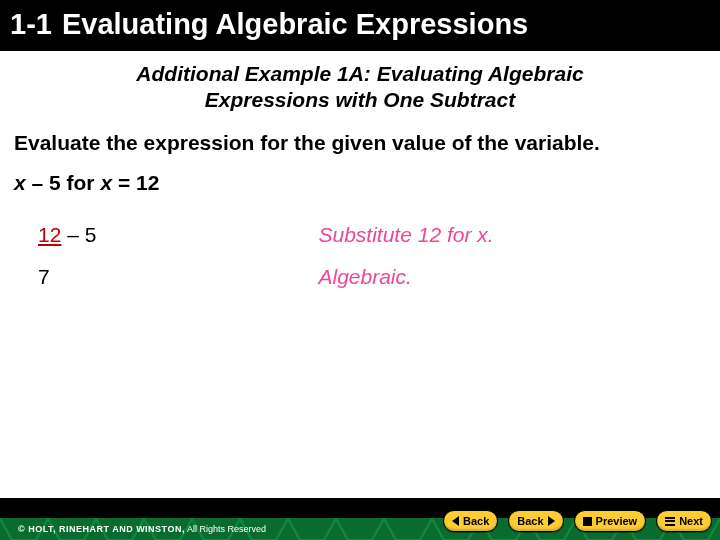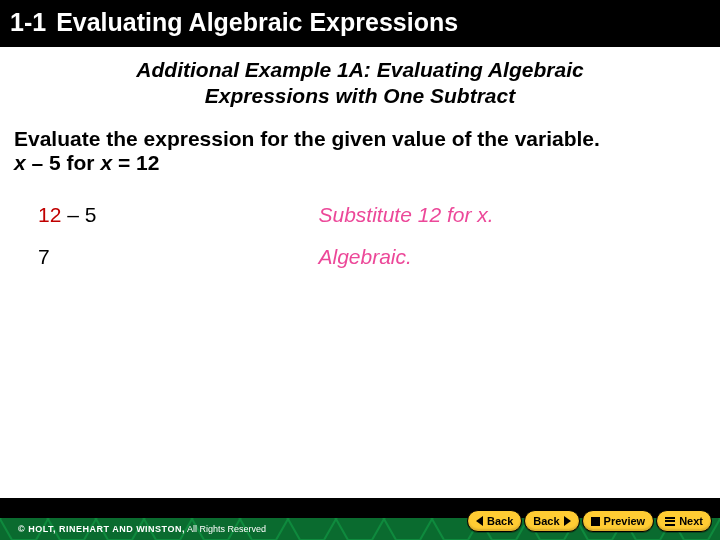--- a/index.html
+++ b/index.html
@@ -1,34 +1,34 @@
 <!DOCTYPE html>
 <html><head>
 <meta charset="utf-8">
 <style>
   * { margin: 0; padding: 0; box-sizing: border-box; }
   body { width: 720px; height: 540px; font-family: Verdana, Geneva, sans-serif; background: #000; overflow: hidden; }
   .slide { width: 720px; height: 540px; position: relative; background: #fff; }
-  .header { background: #000; color: #fff; padding: 8px 10px 10px 10px; font-weight: bold; font-size: 25px; }
+  .header { background: #000; color: #fff; padding: 8px 10px 10px 10px; font-weight: bold; font-size: 29px; }
   .header .section-num { margin-right: 10px; }
   .content { padding: 10px 14px 0 14px; }
   .example-title { text-align: center; font-weight: bold; font-size: 21px; margin-bottom: 16px; line-height: 1.25; font-style: italic; }
-  .instruction { font-weight: bold; font-size: 21px; margin-bottom: 0; line-height: 1.2; }
+  .instruction { font-weight: bold; font-size: 21px; margin-bottom: 16px; line-height: 1.2; }
   .problem { font-weight: bold; font-size: 21px; margin-bottom: 24px; }
   .ital { font-style: italic; }
   .steps { display: table; width: 100%; font-size: 21px; }
   .step-row { display: table-row; }
   .step-left { display: table-cell; width: 44%; padding: 4px 0 14px 24px; font-weight: normal; }
   .step-right { display: table-cell; font-style: italic; color: #ec4899; padding: 4px 0 14px 0; }
-  .red { color: #c00000; }
+  .red { color: #c00000; text-decoration: underline; }
   .footer { position: absolute; bottom: 0; left: 0; right: 0; height: 42px; }
   .footer-bg { width: 100%; height: 100%; }
   .footer-copy { position: absolute; left: 10px; bottom: 6px; color: #fff; font-size: 9px; font-family: Verdana, sans-serif; z-index: 2;}
   .footer-copy b { font-weight: bold; letter-spacing: 0.5px; margin-left: 8px;}
-  .nav { position: absolute; right: 8px; bottom: 8px; display: flex; gap: 2px; z-index: 2; }
+  .nav { position: absolute; right: 8px; bottom: 8px; display: flex; gap: 10px; z-index: 2; }
   .nav-btn { background: #ffcc33; border: 1px solid #000; border-radius: 12px; height: 22px; display: flex; align-items: center; padding: 0 8px; font-size: 11px; font-weight: bold; cursor: pointer; box-shadow: inset 0 -2px 2px rgba(0,0,0,0.15), 0 1px 0 rgba(0,0,0,0.3); }
   .nav-btn .tri-left { width: 0; height: 0; border-top: 5px solid transparent; border-bottom: 5px solid transparent; border-right: 7px solid #000; margin-right: 4px; }
   .nav-btn .tri-right { width: 0; height: 0; border-top: 5px solid transparent; border-bottom: 5px solid transparent; border-left: 7px solid #000; margin-left: 4px; }
   .nav-btn .sq { width: 9px; height: 9px; background: #000; margin-right: 4px; }
   .nav-btn .bars { width: 10px; height: 9px; display: flex; flex-direction: column; justify-content: space-between; margin-right: 4px; }
   .nav-btn .bars div { height: 2px; background: #000; }
 </style>
 </head>
 <body>
 

